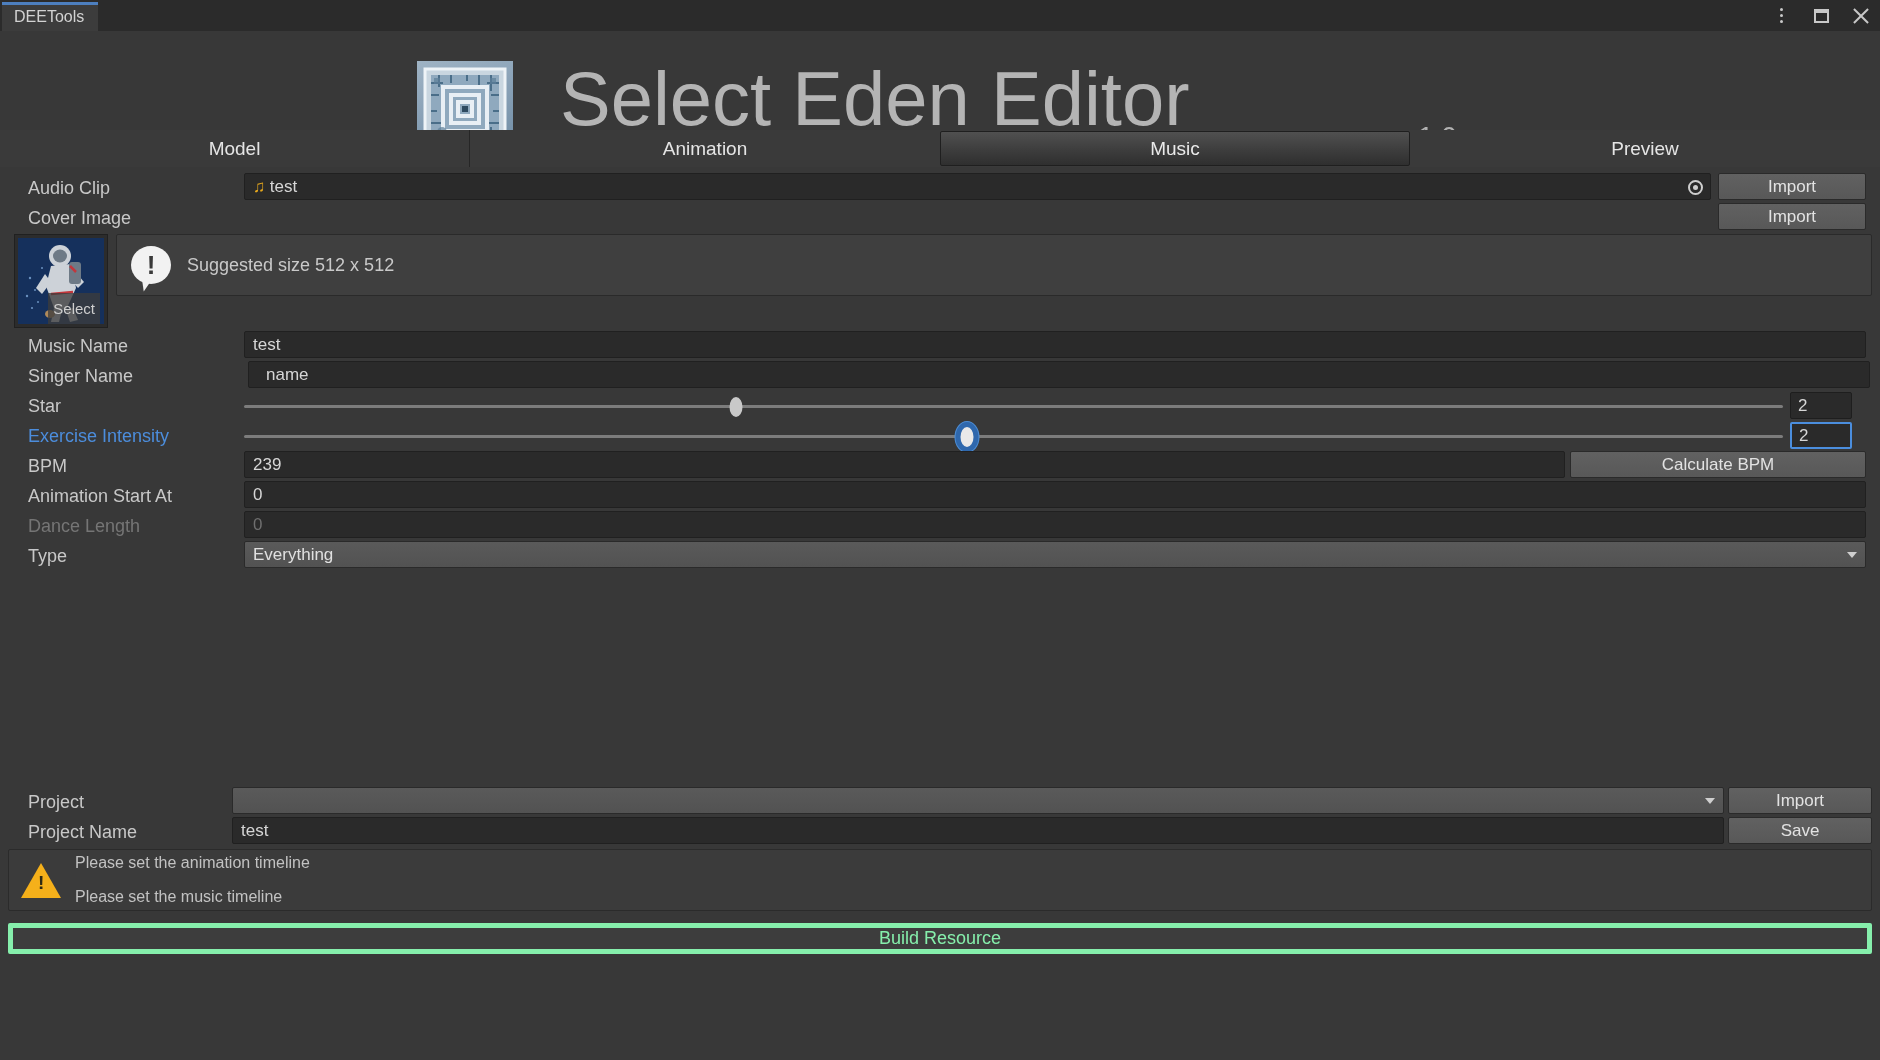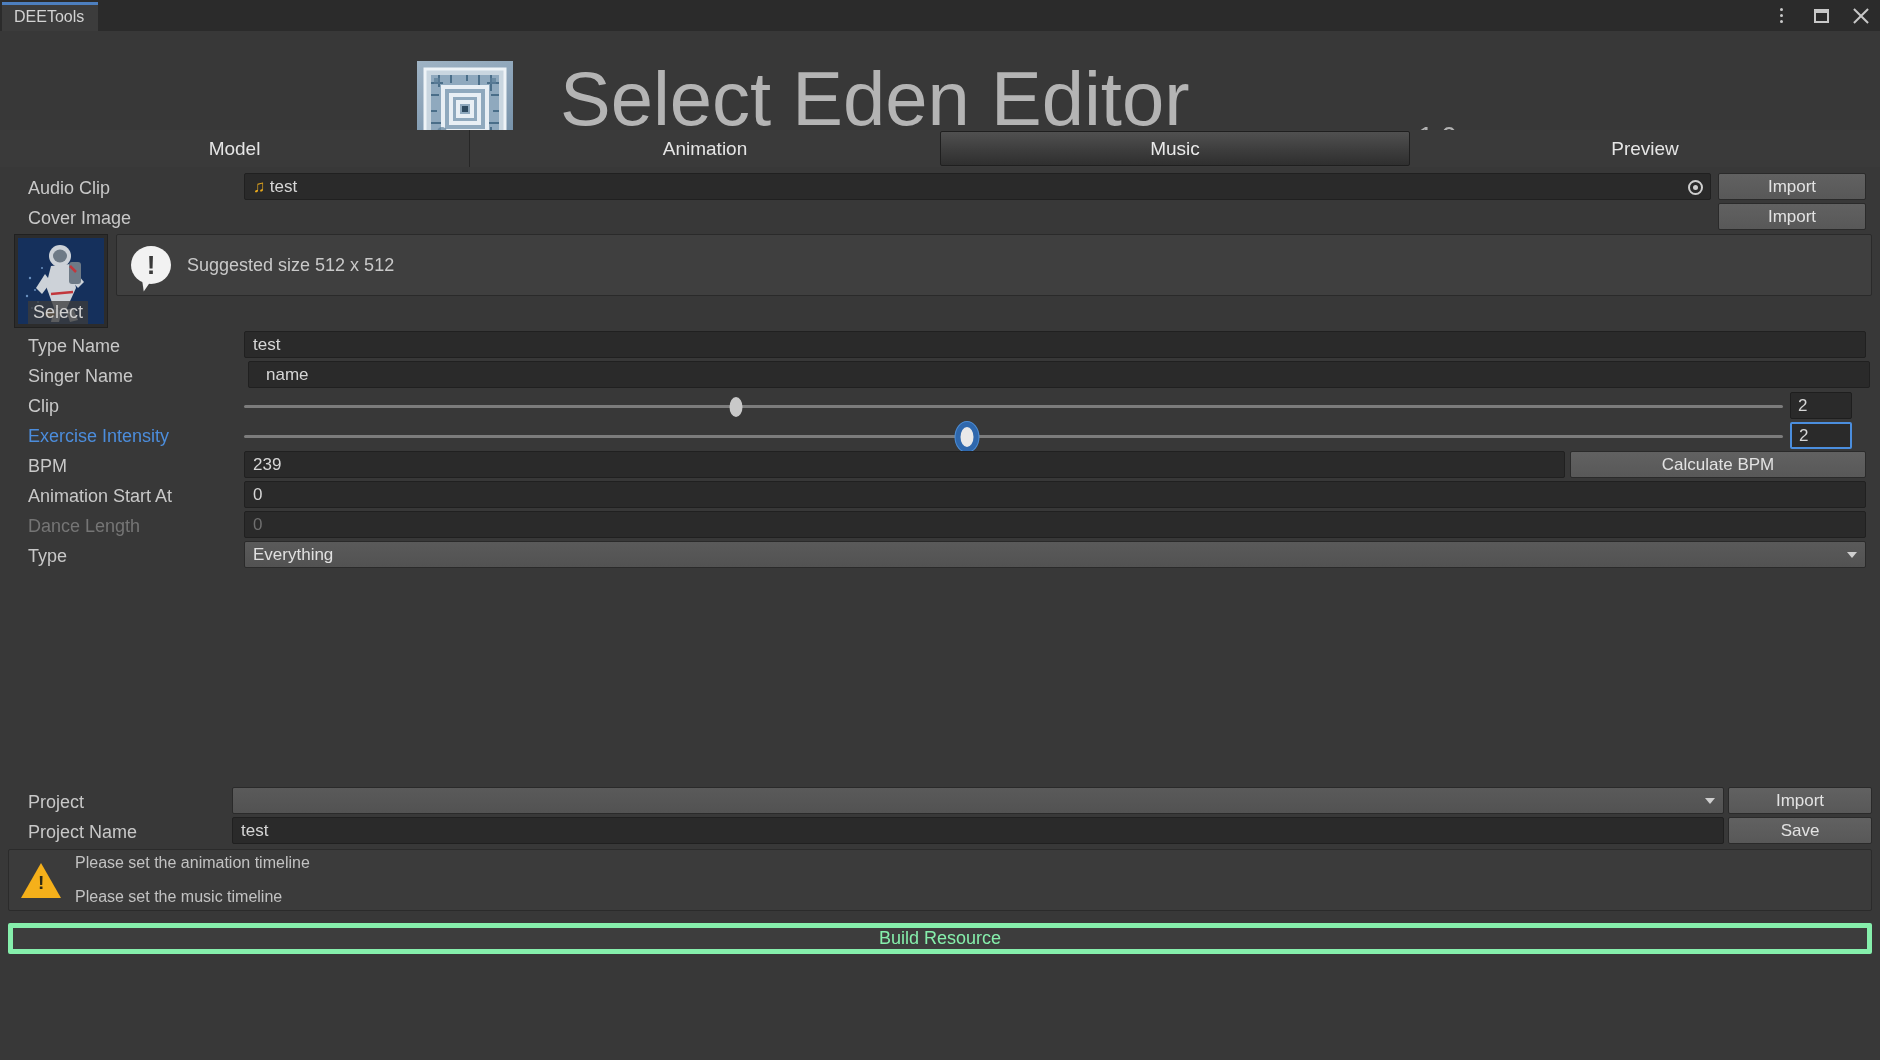--- a/index.html
+++ b/index.html
@@ -130,23 +130,23 @@
   .note-icon { color: #e7a81c; font-size: 17px; margin-right: 4px; }
 
   
   .thumb {
     position: absolute; left: 14px; top: 0; width: 94px; height: 94px;
     background: #2c2c2c; border: 1px solid #202020; padding: 3px;
   }
   .thumb-inner { width: 100%; height: 100%; position: relative; overflow: hidden;
     background: #16305a; }
   .thumb-sel {
-    position: absolute; right: 16px; bottom: 0;
+    position: absolute; right: 4px; bottom: 0;
     background: rgba(60,60,60,.78); color: #cfcfcf;
-    font-size: 18px; padding: 1px 5px;
+    font-size: 15px; padding: 7px 5px;
   }
 
   .infobox {
     position: absolute; height: 62px;
     background: #3f3f3f; border: 1px solid #2a2a2a; border-radius: 2px;
     display: flex; align-items: center; padding-left: 14px; gap: 16px;
   }
   .bubble {
     position: relative; width: 40px; height: 38px;
     background: #f2f2f2; border-radius: 50%;
@@ -355,35 +355,35 @@
         <span class="thumb-sel">Select</span>
       </div>
     </div>
     <div class="infobox" style="left:116px; width:1756px; top:0;">
       <span class="bubble">!</span>
       <span class="infotext">Suggested size 512 x 512</span>
     </div>
   </div>
 
   <div class="row" style="top:164px;">
-    <div class="lbl">Type Name</div>
+    <div class="lbl">Music Name</div>
     <div class="txtfield" style="left:244px; width:1622px;">
       <span>test</span>
     </div>
   </div>
 
   <div class="row" style="top:194px;">
     <div class="lbl">Singer Name</div>
     <div class="txtfield" style="left:248px; width:1622px;padding-left:17px;">
       <span>name</span>
     </div>
   </div>
 
   <div class="row" style="top:224px;">
-    <div class="lbl">Clip</div>
+    <div class="lbl">Star</div>
     <div class="slider" style="left:244px; width:1539px;">
       <div class="strack"></div>
       <div class="sknob" id="knob-star" style="left: 32%;"></div>
     </div>
     <div class="numfield" style="left:1790px; top:1px;">
       <span>2</span>
     </div>
   </div>
 
   <div class="row" style="top:254px;">

